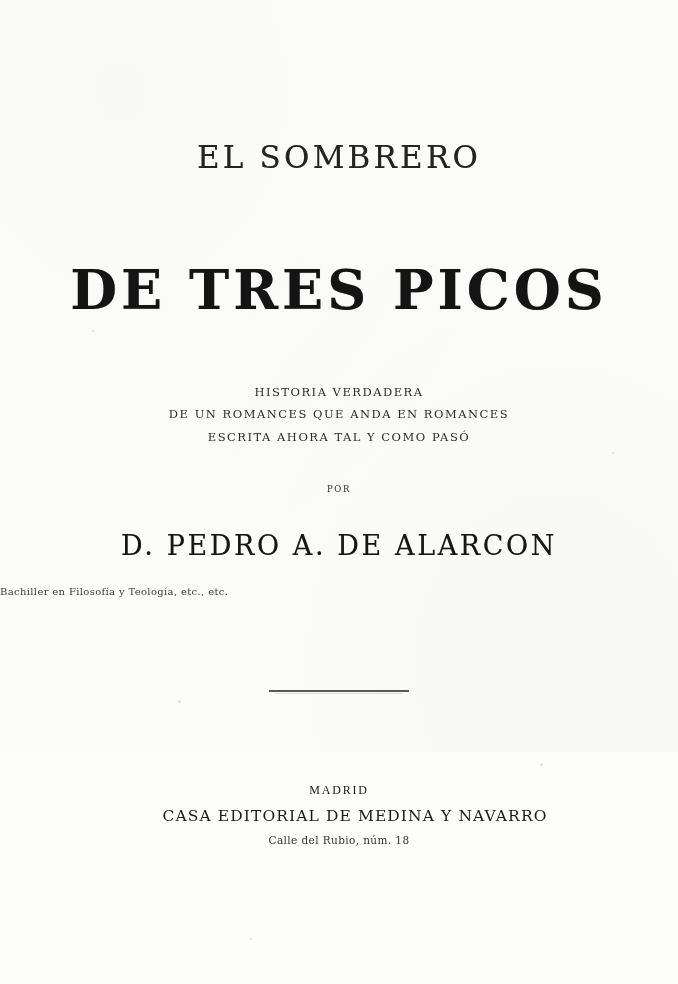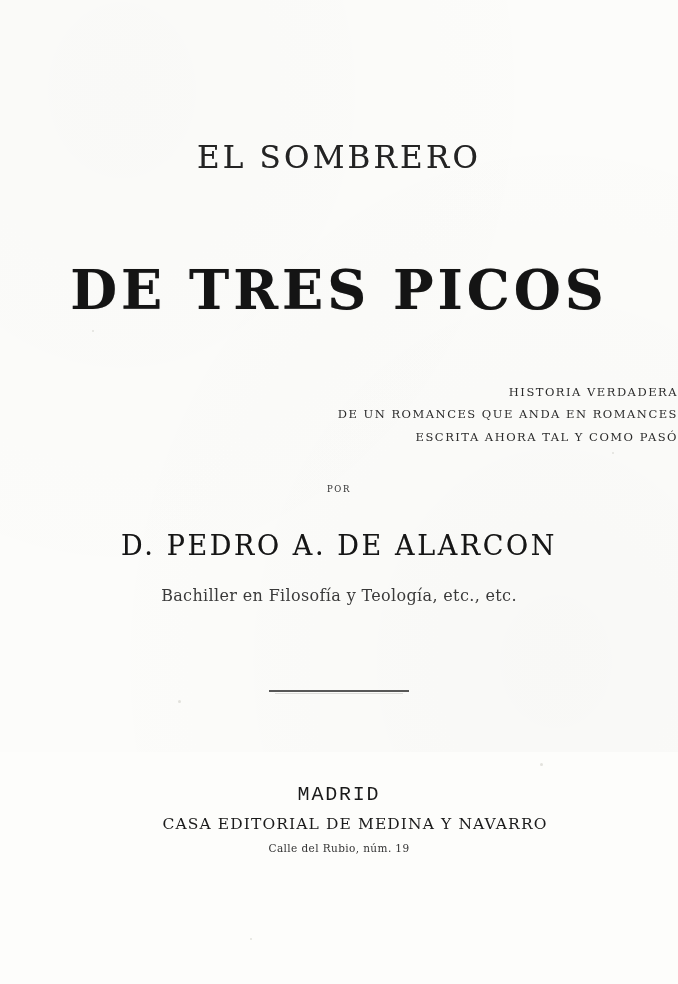--- a/index.html
+++ b/index.html
@@ -54,21 +54,21 @@
     font-weight: 700;
     color: #141414;
     line-height: 1.05;
     text-shadow: 0 0 0.7px rgba(0,0,0,0.4);
   }
   .subtitle-block {
     position: absolute;
     left: 0;
     right: 0;
     top: 381px;
-    text-align: right;
+    text-align: center;
   }
   .subtitle-line {
     font-family: "DejaVu Serif", serif;
     font-size: 11.5px;
     letter-spacing: 1.5px;
     color: #2b2b2b;
     line-height: 1.95;
     white-space: nowrap;
   }
   .por {
@@ -92,23 +92,22 @@
     font-size: 27px;
     letter-spacing: 2.6px;
     color: #161616;
     text-shadow: 0 0 0.6px rgba(0,0,0,0.35);
   }
   .author-credentials {
     position: absolute;
     left: 0;
     right: 0;
     top: 586px;
-    text-align: center;
     font-family: "DejaVu Serif", serif;
-    font-size: 16px;
+    font-size: 10px;
     letter-spacing: 0.35px;
     color: #3a3a3a;
   }
   .rule {
     position: absolute;
     top: 690px;
     left: 50%;
     transform: translateX(-50%);
     width: 140px;
     height: 2px;
@@ -126,22 +125,22 @@
     opacity: 0.35;
   }
   .imprint {
     position: absolute;
     left: 0;
     right: 0;
     top: 783px;
     text-align: center;
   }
   .imprint-city {
-    font-family: Liberation Mono, monospace;
-    font-size: 20px;
+    font-family: Liberation Serif, serif;
+    font-size: 12px;
     letter-spacing: 1.8px;
     color: #1a1a1a;
   }
   .imprint-publisher {
     margin-top: 9px;
     font-family: "DejaVu Serif", serif;
     font-size: 15.5px;
     letter-spacing: 1.1px;
     color: #1a1a1a;
     padding-left: 32px;
@@ -180,16 +179,16 @@
 
   <div class="author">D. PEDRO A. DE ALARCON</div>
 
   <div class="author-credentials">Bachiller en Filosofía y Teología, etc., etc.</div>
 
   <div class="rule"></div>
 
   <div class="imprint">
     <div class="imprint-city">MADRID</div>
     <div class="imprint-publisher">CASA EDITORIAL DE MEDINA Y NAVARRO</div>
-    <div class="imprint-address">Calle del Rubio, núm. 19</div>
+    <div class="imprint-address">Calle del Rubio, núm. 18</div>
   </div>
 
 </div>
 
 </body></html>

